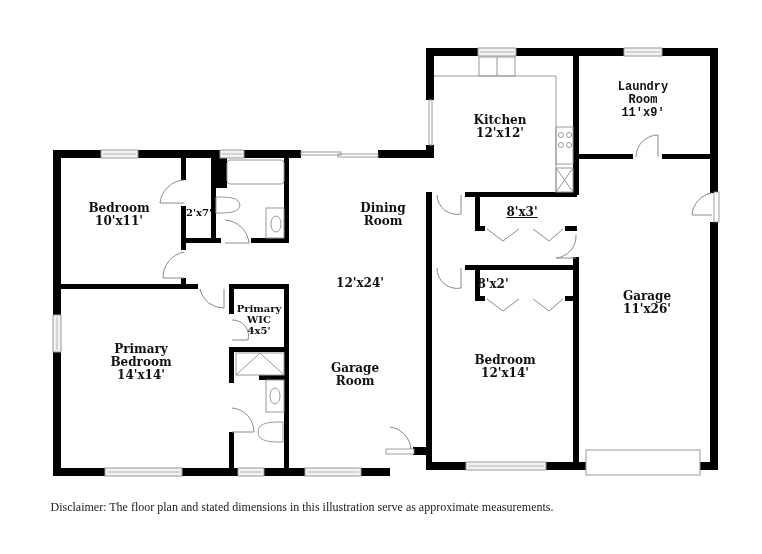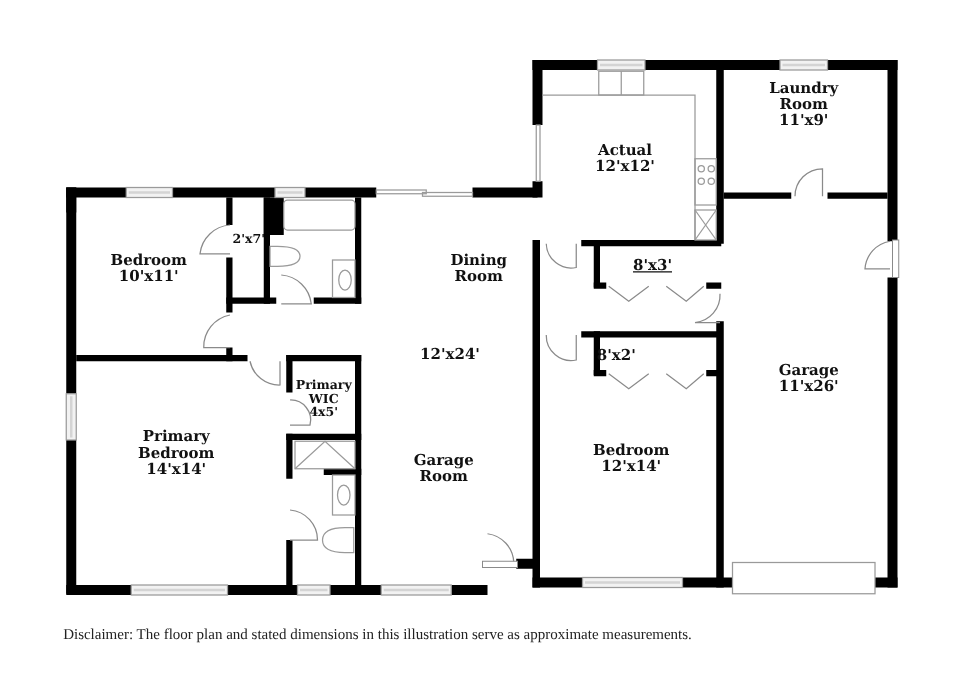--- a/index.html
+++ b/index.html
@@ -196,21 +196,21 @@
     <line class="thin" x1="556" y1="168" x2="573" y2="192"></line>
     <line class="thin" x1="573" y1="168" x2="556" y2="192"></line>
   </g>
 </svg>
 
 <div class="label" style="left:119px; top:202px;">
   <span>Bedroom</span>
   <span class="dim">10'x11'</span>
 </div>
 
-<div class="label small" style="left:199px; top:186px;text-align:center;">
+<div class="label small" style="left:199px; top:207px;text-align:center;">
   <span>2'x7'</span>
 </div>
 
 <div class="label" style="left:358px; top:202px;margin-left:25px;">
   <span class="dim">Dining</span>
   <span class="dim">Room</span>
 </div>
 
 <div class="label" style="left:360px; top:277px;">
   <span>12'x24'</span>
@@ -227,25 +227,25 @@
   <span class="dim">14'x14'</span>
 </div>
 
 <div class="label small" style="left:259px; top:303px;">
   <span class="dim">Primary</span>
   <span class="dim">WIC</span>
   <span class="dim">4x5'</span>
 </div>
 
 <div class="label" style="left:500px; top:114px;">
-  <span>Actual</span>
+  <span>Kitchen</span>
   <span class="dim">12'x12'</span>
 </div>
 
-<div class="label" style="left:643px; top:64px;">
+<div class="label" style="left:643px; top:81px;font-family:Liberation Mono, monospace;">
   <span class="dim">Laundry</span>
   <span class="dim">Room</span>
   <span class="dim">11'x9'</span>
 </div>
 
 <div class="label" style="left:522px; top:206px;text-decoration:underline;">
   <span>8'x3'</span>
 </div>
 
 <div class="label" style="left:493px; top:278px;">

